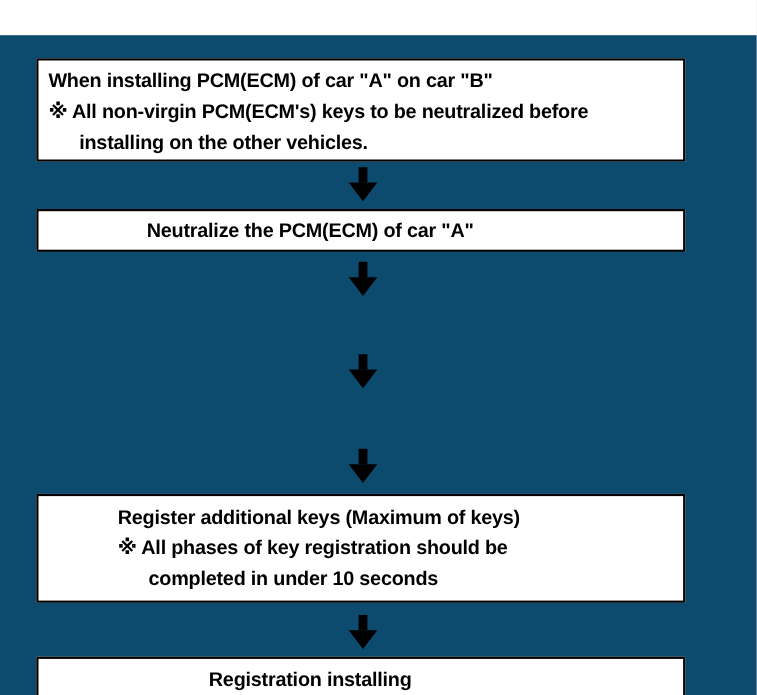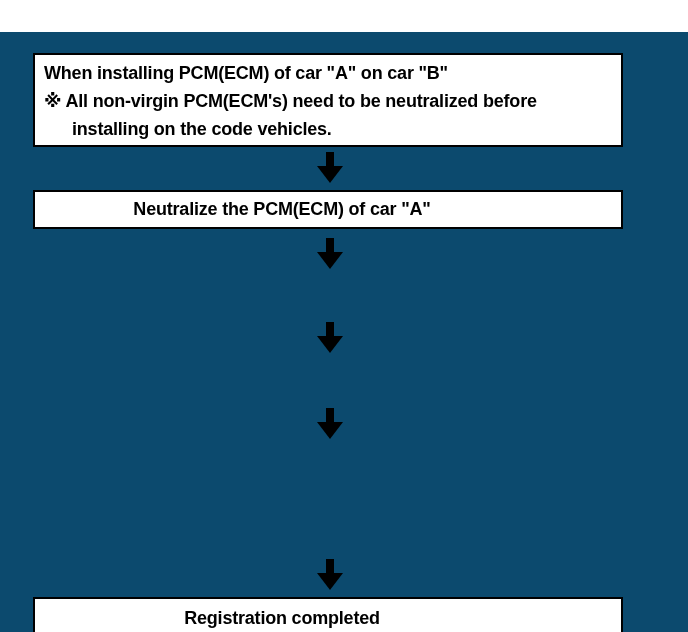--- a/index.html
+++ b/index.html
@@ -74,22 +74,22 @@
     border-top: 17px solid #000000;
   }
 </style>
 </head>
 <body>
 
 <div class="page">
 
   <div class="box b1">
     <div class="line">When installing PCM(ECM) of car "A" on car "B"</div>
-    <div class="line">※ All non-virgin PCM(ECM's) need to be neutralized before</div>
-    <div class="line indent">installing on the code vehicles.</div>
+    <div class="line">※ All non-virgin PCM(ECM's) keys to be neutralized before</div>
+    <div class="line indent">installing on the other vehicles.</div>
   </div>
 
   <div class="arrow a1">
     <span class="stem"></span>
     <span class="head"></span>
   </div>
 
   <div class="box b2 center-box">
     <div class="line">Neutralize the PCM(ECM) of car "A"</div>
   </div>
@@ -104,23 +104,28 @@
     <span class="stem"></span>
     <span class="head"></span>
   </div>
 
 
   <div class="arrow a4">
     <span class="stem"></span>
     <span class="head"></span>
   </div>
 
+  <div class="box b5">
+    <div class="line">Register additional keys (Maximum of keys)</div>
+    <div class="line">※ All phases of key registration should be</div>
+    <div class="line indent">completed in under 10 seconds</div>
+  </div>
 
   <div class="arrow a5">
     <span class="stem"></span>
     <span class="head"></span>
   </div>
 
   <div class="box b6 center-box">
-    <div class="line">Registration completed</div>
+    <div class="line">Registration installing</div>
   </div>
 
 </div>
 
 </body></html>

